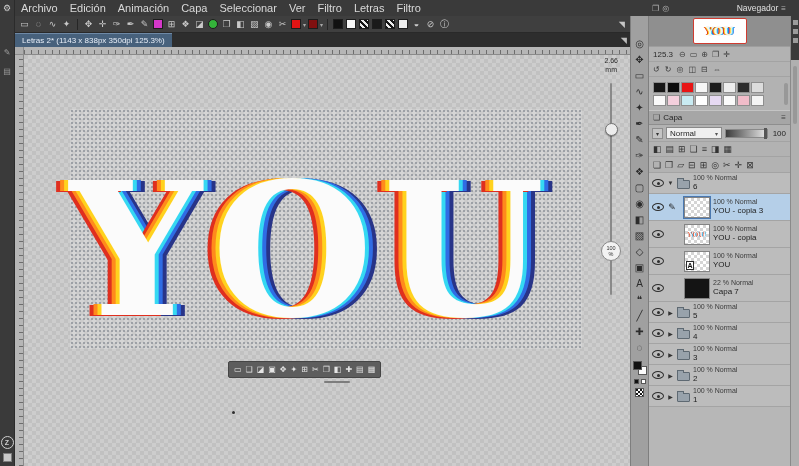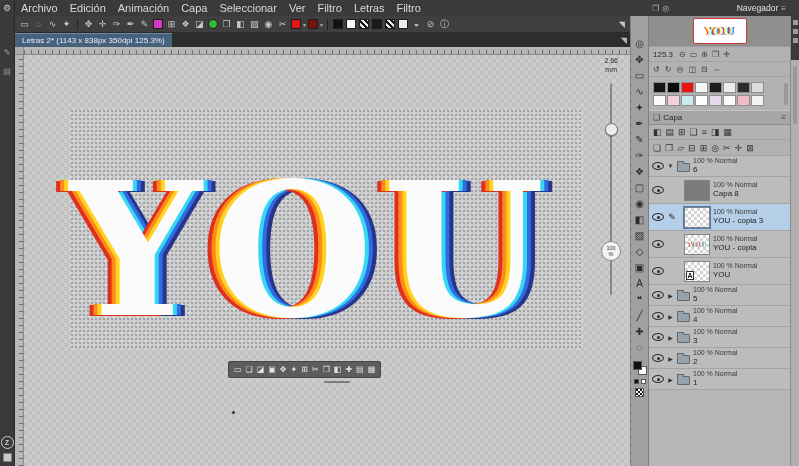--- a/index.html
+++ b/index.html
@@ -350,20 +350,31 @@
         <span class="sw-chip" style="background: rgb(240, 188, 201);"></span>
         <span class="sw-chip" style="background: rgb(244, 244, 244);"></span>
       </div>
     </div>
 
   <div class="layers-header">
     <span class="lh-icon">❏</span>
     <span class="lh-title">Capa</span>
     <span class="lh-menu">≡</span>
   </div>
+  <div class="blend-row">
+    <span class="blend-btn">▾</span>
+    <span class="blend-select">
+      <span>Normal</span>
+      <span class="blend-caret">▾</span>
+    </span>
+    <span class="op-bar">
+        <span class="op-knob"></span>
+      </span>
+    <span class="op-value">100</span>
+  </div>
   <div class="ltoolbar" id="ltoolbar1">
       <span class="lt-icon">◧</span>
       <span class="lt-icon">▤</span>
       <span class="lt-icon">⊞</span>
       <span class="lt-icon">❏</span>
       <span class="lt-icon">≡</span>
       <span class="lt-icon">◨</span>
       <span class="lt-icon">▦</span>
     </div>
   <div class="ltoolbar second" id="ltoolbar2">
@@ -380,29 +391,20 @@
   <div id="layer-list">
       <div class="lrow folder">
         <span class="eye"></span>
         <span class="arrow">▼</span>
         <span class="folder-ic"></span>
         <span class="ltext">
           <span class="l1">100 % Normal</span>
           <span class="l2">6</span>
         </span>
       </div>
-      <div class="lrow haslayer">
-        <span class="eye"></span>
-        <span class="pspace"></span>
-        <span class="thumb ind t-gray"></span>
-        <span class="ltext">
-          <span class="l1">100 % Normal</span>
-          <span class="l2">Capa 8</span>
-        </span>
-      </div>
       <div class="lrow haslayer sel">
         <span class="eye"></span>
         <span class="pencil">✎</span>
         <span class="thumb ind"></span>
         <span class="ltext">
           <span class="l1">100 % Normal</span>
           <span class="l2">YOU - copia 3</span>
         </span>
       </div>
       <div class="lrow haslayer">
@@ -418,20 +420,29 @@
       </div>
       <div class="lrow haslayer">
         <span class="eye"></span>
         <span class="pspace"></span>
         <span class="thumb ind">
           <span class="abadge">A</span>
         </span>
         <span class="ltext">
           <span class="l1">100 % Normal</span>
           <span class="l2">YOU</span>
+        </span>
+      </div>
+      <div class="lrow haslayer">
+        <span class="eye"></span>
+        <span class="pspace"></span>
+        <span class="thumb ind t-black"></span>
+        <span class="ltext">
+          <span class="l1">22 % Normal</span>
+          <span class="l2">Capa 7</span>
         </span>
       </div>
       <div class="lrow folder">
         <span class="eye"></span>
         <span class="arrow">▶</span>
         <span class="folder-ic"></span>
         <span class="ltext">
           <span class="l1">100 % Normal</span>
           <span class="l2">5</span>
         </span>

